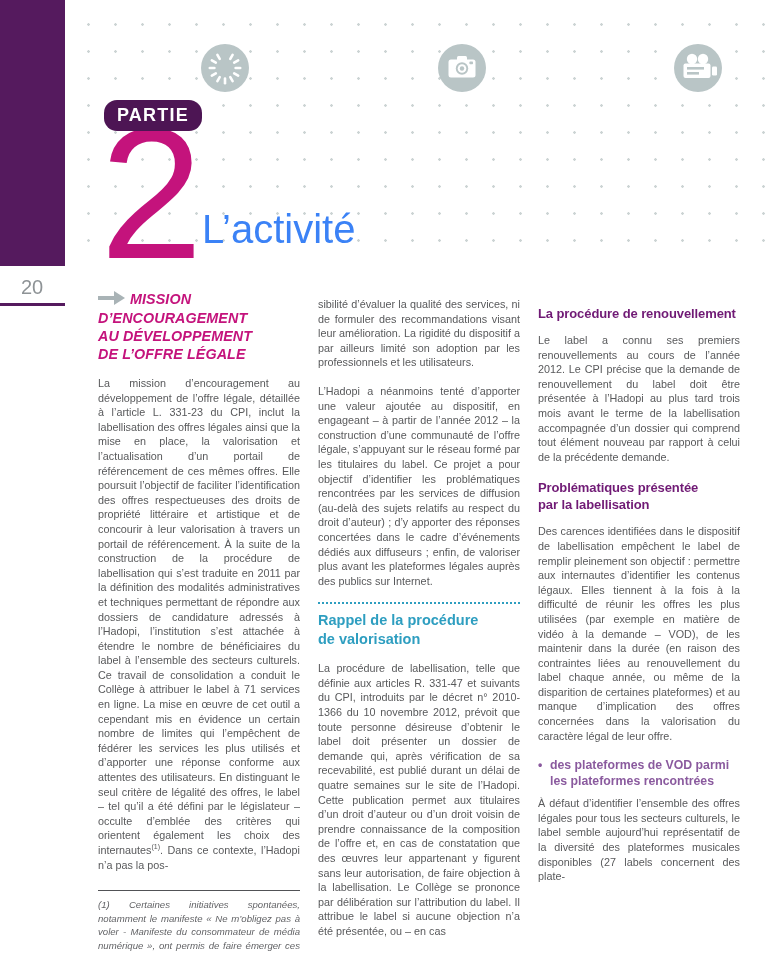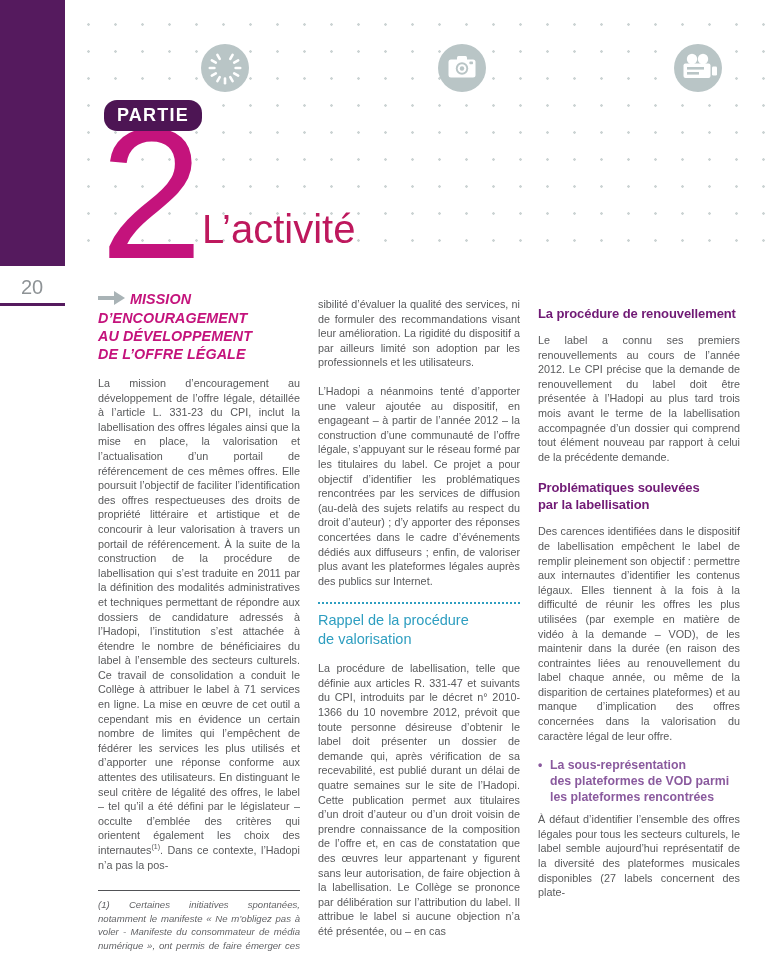--- a/index.html
+++ b/index.html
@@ -13,42 +13,42 @@
   .sidebar{position:absolute;left:0;top:0;width:65px;height:266px;background:#551a5e;}
 
   .icon-circle{position:absolute;top:44px;width:48px;height:48px;border-radius:50%;
         background:#b9c5c6;display:flex;align-items:center;justify-content:center;}
   #ic1{left:201px;} #ic2{left:438px;} #ic3{left:674px;}
 
   .partie-badge{position:absolute;left:104px;top:100px;background:#4d1554;color:#fff;
         font-weight:bold;font-size:18px;letter-spacing:1.2px;padding:5px 13px;border-radius:13px;z-index:3;}
   .big-two{position:absolute;left:100px;top:118px;font-size:185px;line-height:152px;
         color:#c4137c;z-index:2;}
-  .section-title{position:absolute;left:202px;top:207px;font-size:40px;color:#be185d;z-index:2;}
+  .section-title{position:absolute;left:202px;top:207px;font-size:40px;color:#3b82f6;z-index:2;}
 
   .page-num{position:absolute;left:0;top:276px;width:64px;text-align:center;
         font-size:20px;color:#8e9396;}
   .page-num-rule{position:absolute;left:0;top:303px;width:65px;height:3px;background:#551a5e;}
 
   
   .main{position:absolute;left:98px;top:290px;width:642px;display:flex;gap:18px;}
   .col{flex:0 0 202px;width:202px;}
 
   .body-text{font-size:10.8px;line-height:14.6px;color:#58595b;text-align:justify;
         margin:7px 0 14px 0;}
   .body-text:last-child{margin-bottom:0;}
   sup{font-size:7px;line-height:0;vertical-align:super;}
 
   .col1-heading{color:#c4137c;font-size:14.3px;font-weight:bold;line-height:18px;
         margin:0 0 13px 0;letter-spacing:.1px;font-style:italic;}
   .col1-heading .arrow{display:inline-block;margin-right:5px;vertical-align:-1px;}
   .hl{display:block;}
 
   .teal-heading{margin:12px 0 12px 0;border-top:2px dotted #2e9ec0;padding-top:7px;
-        color:#2e9ec0;font-size:14.5px;font-weight:normal;line-height:19px;}
+        color:#2e9ec0;font-size:14.5px;font-weight:bold;line-height:19px;}
 
   .magenta-subhead{color:#701a75;font-size:13px;font-weight:bold;line-height:17px;
         margin:15px 0 11px 0;letter-spacing:-.1px;}
 
   .violet-subhead{color:#8a5a9e;font-size:12.3px;font-weight:bold;line-height:16px;
         margin:13px 0 3px 0;position:relative;padding-left:12px;}
   .violet-subhead::before{content:"\2022";position:absolute;left:0;top:0;}
 
   .footnote{margin-top:18px;border-top:1.5px solid #515256;padding-top:7px;
         font-size:9.6px;font-style:italic;line-height:13.5px;color:#626366;text-align:justify;}
@@ -133,26 +133,25 @@
         <span class="hl">Rappel de la procédure</span>
         <span class="hl">de valorisation</span>
       </h4>
       <p class="body-text">La procédure de labellisation, telle que définie aux articles R. 331-47 et suivants du CPI, introduits par le décret n° 2010-1366 du 10 novembre 2012, prévoit que toute personne désireuse d’obtenir le label doit présenter un dossier de demande qui, après vérification de sa recevabilité, est publié durant un délai de quatre semaines sur le site de l’Hadopi. Cette publication permet aux titulaires d’un droit d’auteur ou d’un droit voisin de prendre connaissance de la composition de l’offre et, en cas de constatation que des œuvres leur appartenant y figurent sans leur autorisation, de faire objection à la labellisation. Le Collège se prononce par délibération sur l’attribution du label. Il attribue le label si aucune objection n’a été présentée, ou – en cas</p>
     </div>
 
     <div class="col">
       <h4 class="magenta-subhead">La procédure de renouvellement</h4>
       <p class="body-text">Le label a connu ses premiers renouvellements au cours de l’année 2012. Le CPI précise que la demande de renouvellement du label doit être présentée à l’Hadopi au plus tard trois mois avant le terme de la labellisation accompagnée d’un dossier qui comprend tout élément nouveau par rapport à celui de la précédente demande.</p>
       <h4 class="magenta-subhead">
-        <span class="hl">Problématiques soulevées</span>
+        <span class="hl">Problématiques présentée</span>
         <span class="hl">par la labellisation</span>
       </h4>
       <p class="body-text">Des carences identifiées dans le dispositif de labellisation empêchent le label de remplir pleinement son objectif : permettre aux internautes d’identifier les contenus légaux. Elles tiennent à la fois à la difficulté de réunir les offres les plus utilisées (par exemple en matière de vidéo à la demande – VOD), de les maintenir dans la durée (en raison des contraintes liées au renouvellement du label chaque année, ou même de la disparition de certaines plateformes) et au manque d’implication des offres concernées dans la valorisation du caractère légal de leur offre.</p>
       <h4 class="violet-subhead">
-        <span class="hl">La sous-représentation</span>
         <span class="hl">des plateformes de VOD parmi</span>
         <span class="hl">les plateformes rencontrées</span>
       </h4>
       <p class="body-text">À défaut d’identifier l’ensemble des offres légales pour tous les secteurs culturels, le label semble aujourd’hui représentatif de la diversité des plateformes musicales disponibles (27 labels concernent des plate-</p>
     </div>
 
   </div>
 </div>
 
 </body></html>

